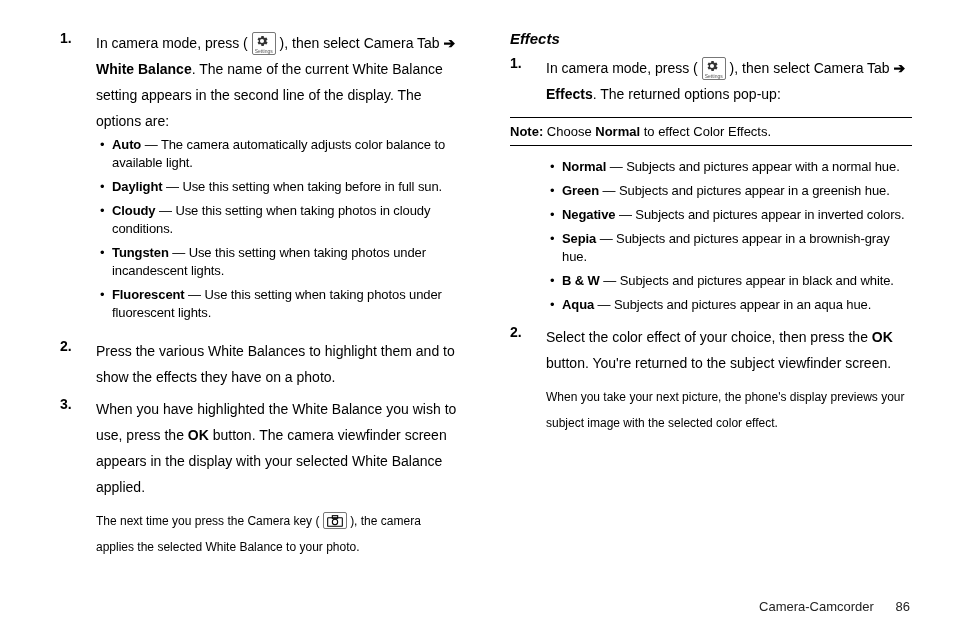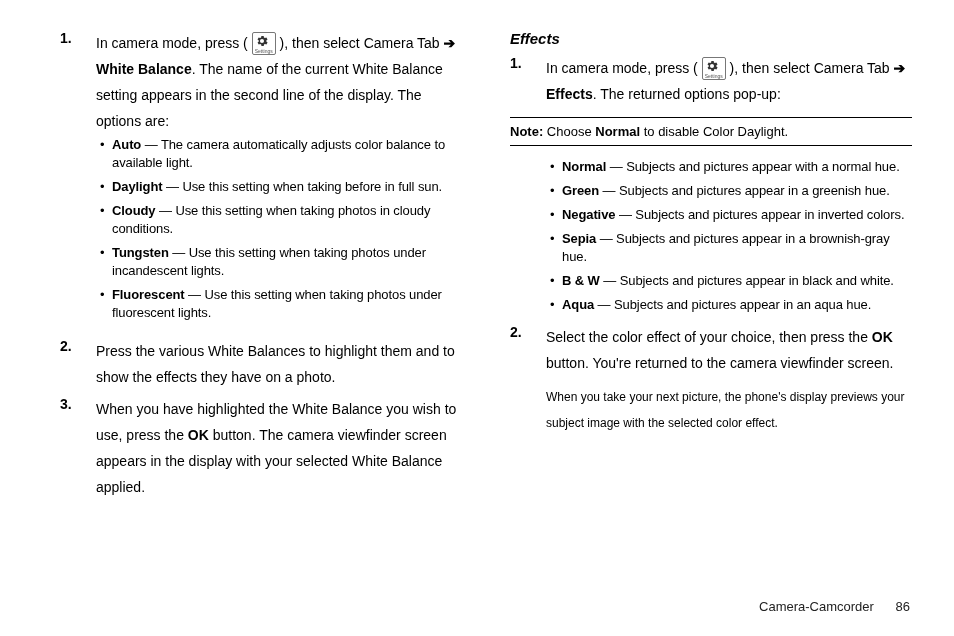--- a/index.html
+++ b/index.html
@@ -177,20 +177,31 @@
 
       <div class="ol-item">
         <div class="ol-num">2.</div>
         <div class="ol-body">Press the various White Balances to highlight them and to show the effects they have on a photo.</div>
       </div>
 
       <div class="ol-item">
         <div class="ol-num">3.</div>
         <div class="ol-body">
           <span>When you have highlighted the White Balance you wish to use, press the </span><span class="bold">OK</span><span> button. The camera viewfinder screen appears in the display with your selected White Balance applied.</span>
+          <div class="para2">
+            <span>The next time you press the Camera key (</span>
+            <span class="cam-icon">
+              <svg width="16" height="12" viewBox="0 0 24 18">
+                  <rect x="1" y="4" width="22" height="13" rx="1" fill="none" stroke="#000" stroke-width="1.6"></rect>
+                  <rect x="8" y="1" width="8" height="4" fill="none" stroke="#000" stroke-width="1.6"></rect>
+                  <circle cx="12" cy="10.5" r="4" fill="none" stroke="#000" stroke-width="1.6"></circle>
+                </svg>
+            </span>
+            <span>), the camera applies the selected White Balance to your photo.</span>
+          </div>
         </div>
       </div>
 
     </div>
 
     <div class="col right">
       <div class="sect-head">Effects</div>
 
       <div class="ol-item">
         <div class="ol-num">1.</div>
@@ -201,21 +212,21 @@
                 <path fill="#333" d="M19.4 13a7.5 7.5 0 0 0 .1-1 7.5 7.5 0 0 0-.1-1l2.1-1.6-2-3.5-2.5 1a7.4 7.4 0 0 0-1.7-1l-.4-2.6h-4l-.4 2.6a7.4 7.4 0 0 0-1.7 1l-2.5-1-2 3.5L6.5 11a7.5 7.5 0 0 0-.1 1 7.5 7.5 0 0 0 .1 1l-2.1 1.6 2 3.5 2.5-1a7.4 7.4 0 0 0 1.7 1l.4 2.6h4l.4-2.6a7.4 7.4 0 0 0 1.7-1l2.5 1 2-3.5Zm-7.4 2.5A3.5 3.5 0 1 1 15.5 12 3.5 3.5 0 0 1 12 15.5Z"></path>
               </svg>
             <span class="settings-cap">Settings</span>
           </span>
           <span>), then select Camera Tab </span><span class="arrow">➔</span>
           <span class="bold">Effects</span><span>. The returned options pop-up:</span>
         </div>
       </div>
 
       <div class="notebox">
-        <span class="bold">Note:</span><span> Choose </span><span class="bold">Normal</span><span> to disable Color Daylight.</span>
+        <span class="bold">Note:</span><span> Choose </span><span class="bold">Normal</span><span> to effect Color Effects.</span>
       </div>
 
       <div style="padding-left:36px;">
         <div class="bullets">
           <div class="bullet">
               <span class="dot">•</span>
               <span class="btxt"><span class="bold">Normal</span><span> — Subjects and pictures appear with a normal hue.</span></span>
             </div>
           <div class="bullet">
               <span class="dot">•</span>
@@ -236,21 +247,21 @@
           <div class="bullet">
               <span class="dot">•</span>
               <span class="btxt"><span class="bold">Aqua</span><span> — Subjects and pictures appear in an aqua hue.</span></span>
             </div>
         </div>
       </div>
 
       <div class="ol-item">
         <div class="ol-num">2.</div>
         <div class="ol-body">
-          <span>Select the color effect of your choice, then press the </span><span class="bold">OK</span><span> button. You're returned to the camera viewfinder screen.</span>
+          <span>Select the color effect of your choice, then press the </span><span class="bold">OK</span><span> button. You're returned to the subject viewfinder screen.</span>
           <div class="para2">When you take your next picture, the phone's display previews your subject image with the selected color effect.</div>
         </div>
       </div>
 
     </div>
   </div>
 
   <div class="footer">
     <span class="sec">Camera-Camcorder</span>
     <span>86</span>

